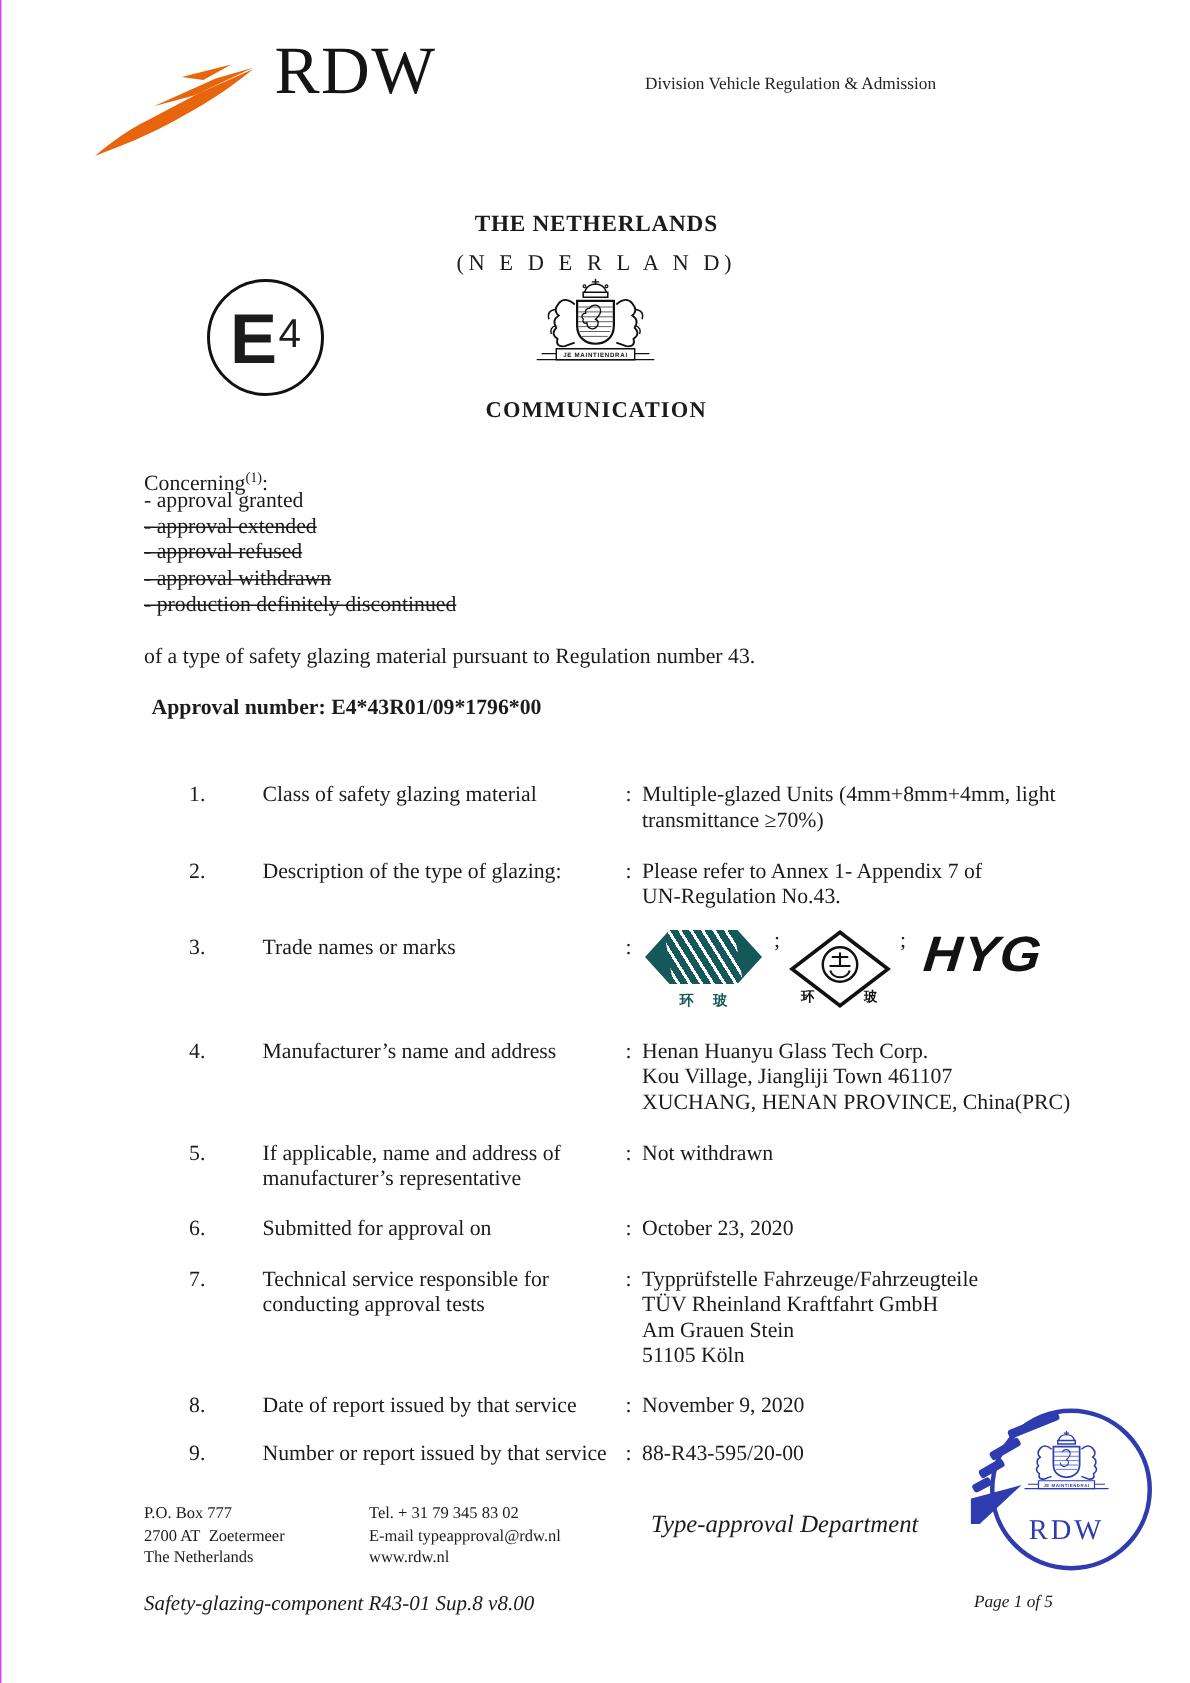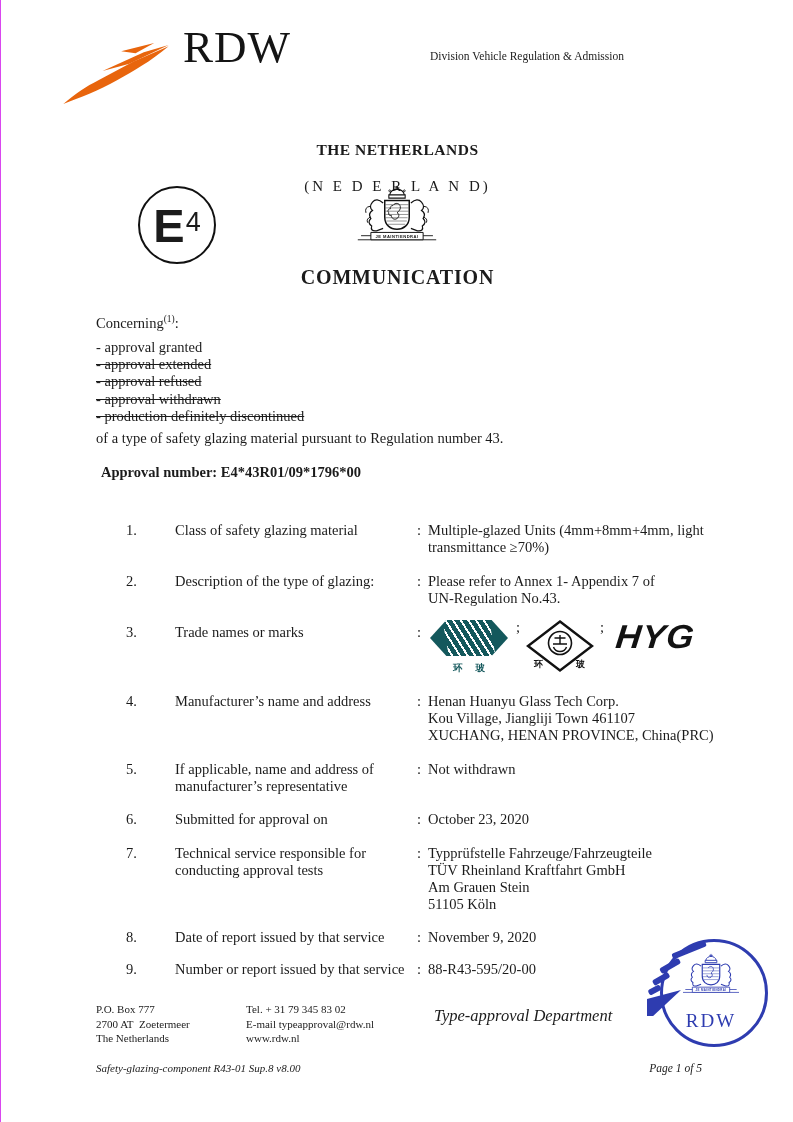--- a/index.html
+++ b/index.html
@@ -8,33 +8,33 @@
     font-family:"Liberation Serif", serif; color:#1b1b1b; overflow:hidden;
     border-left:1px solid #d946ef;
   }
   
   .feather { position:absolute; left:60px; top:42px; width:112px; height:64px; }
   .rdw-wordmark { position:absolute; left:182px; top:24px; font-size:45px; line-height:46px; letter-spacing:1px; color:#141414; }
   .division { position:absolute; left:429px; top:50px; font-size:11.5px; color:#222; }
   
   .country { position:absolute; left:0; top:141px; width:100%; text-align:center; }
   .country-main { font-weight:bold; font-size:15.5px; letter-spacing:.5px; }
-  .country-alt { font-size:15px; letter-spacing:3px; margin-top:19px; }
+  .country-alt { font-size:15px; letter-spacing:3px; margin-top:9px; }
   .e4 { position:absolute; left:137px; top:186px; width:74px; height:74px; border:2.5px solid #111;
         border-radius:50%; display:flex; align-items:center; justify-content:center;
         font-family:"Liberation Sans", sans-serif; }
   .e4-letter { font-size:47px; font-weight:600; line-height:1; }
   .e4-number { font-size:27px; line-height:1; margin-left:1px; transform:translateY(-3px); }
   .arms-main { position:absolute; left:347px; top:181px; width:98px; height:80px; color:#111; }
   .communication { position:absolute; left:0; top:266px; width:100%; text-align:center;
-                   font-weight:bold; font-size:20px; letter-spacing:.8px; }
+                   font-weight:bold; font-size:15px; letter-spacing:.8px; }
   
   .concerning { position:absolute; left:95px; top:314px; font-size:14.5px; }
   .concerning sup { font-size:9.5px; vertical-align:super; }
-  .options { position:absolute; left:95px; top:339px; font-size:14.5px; line-height:17.2px; }
+  .options { position:absolute; left:95px; top:326px; font-size:14.5px; line-height:17.2px; }
   .struck { text-decoration:line-through; text-decoration-thickness:1.4px; }
   .subject { position:absolute; left:95px; top:430px; font-size:14.5px; }
   .approval { position:absolute; left:100px; top:464px; font-size:14.5px; font-weight:bold; }
   
   .items { position:absolute; left:95px; top:522px; width:640px; }
   .row { display:flex; margin:0 0 17px 30px; font-size:14.5px; line-height:17px; }
   .row.r3 { margin-bottom:19px; }
   .row.r5 { margin-bottom:16px; }
   .row.r7 { margin-bottom:16px; }
   .row.r8 { margin-bottom:15px; }
@@ -55,21 +55,21 @@
          font-size:9.5px; letter-spacing:13px; padding-left:13px; margin-top:3px; }
   .diamond-svg { width:68px; height:54px; color:#111; }
   .hyg { font-family:"Liberation Sans",sans-serif; font-weight:bold; font-style:italic;
          font-size:35px; line-height:33px; letter-spacing:1px; color:#121212;
          transform:skewX(-6deg) scaleY(.95); margin:0 0 4px 6px; }
   .mark-sep { font-size:14.5px; line-height:14px; margin:0 1px; }
   
   .f-addr { position:absolute; left:95px; top:1002px; font-size:11px; line-height:14.5px; }
   .f-contact { position:absolute; left:245px; top:1002px; font-size:11px; line-height:14.5px; }
   .f-dept { position:absolute; left:433px; top:1006px; font-style:italic; font-size:16.5px; }
-  .doc-ref { position:absolute; left:95px; top:1062px; font-style:italic; font-size:11px; }
+  .doc-ref { position:absolute; left:95px; top:1062px; font-style:italic; font-size:14px; }
   .page-num { position:absolute; right:92px; top:1062px; font-style:italic; font-size:11.5px; }
   
   .stamp { position:absolute; left:630px; top:930px; width:163px; height:128px; color:#2e3cb0; }
   .stamp-circle { position:absolute; left:29px; top:9px; width:102px; height:102px;
                   border:3.2px solid #2e3cb0; border-radius:50%; }
   .stamp-arms { position:absolute; left:45px; top:20px; width:70px; height:58px; color:#2e3cb0; }
   .stamp-label { position:absolute; left:29px; top:80px; width:102px; text-align:center;
                  font-size:19px; letter-spacing:2px; color:#2e3cb0; }
   .dash { position:absolute; background:#2e3cb0; border-radius:2px; height:5.5px; }
   .dash.d1 { left:40px; top:17px; width:36px; transform:rotate(-22deg); }

